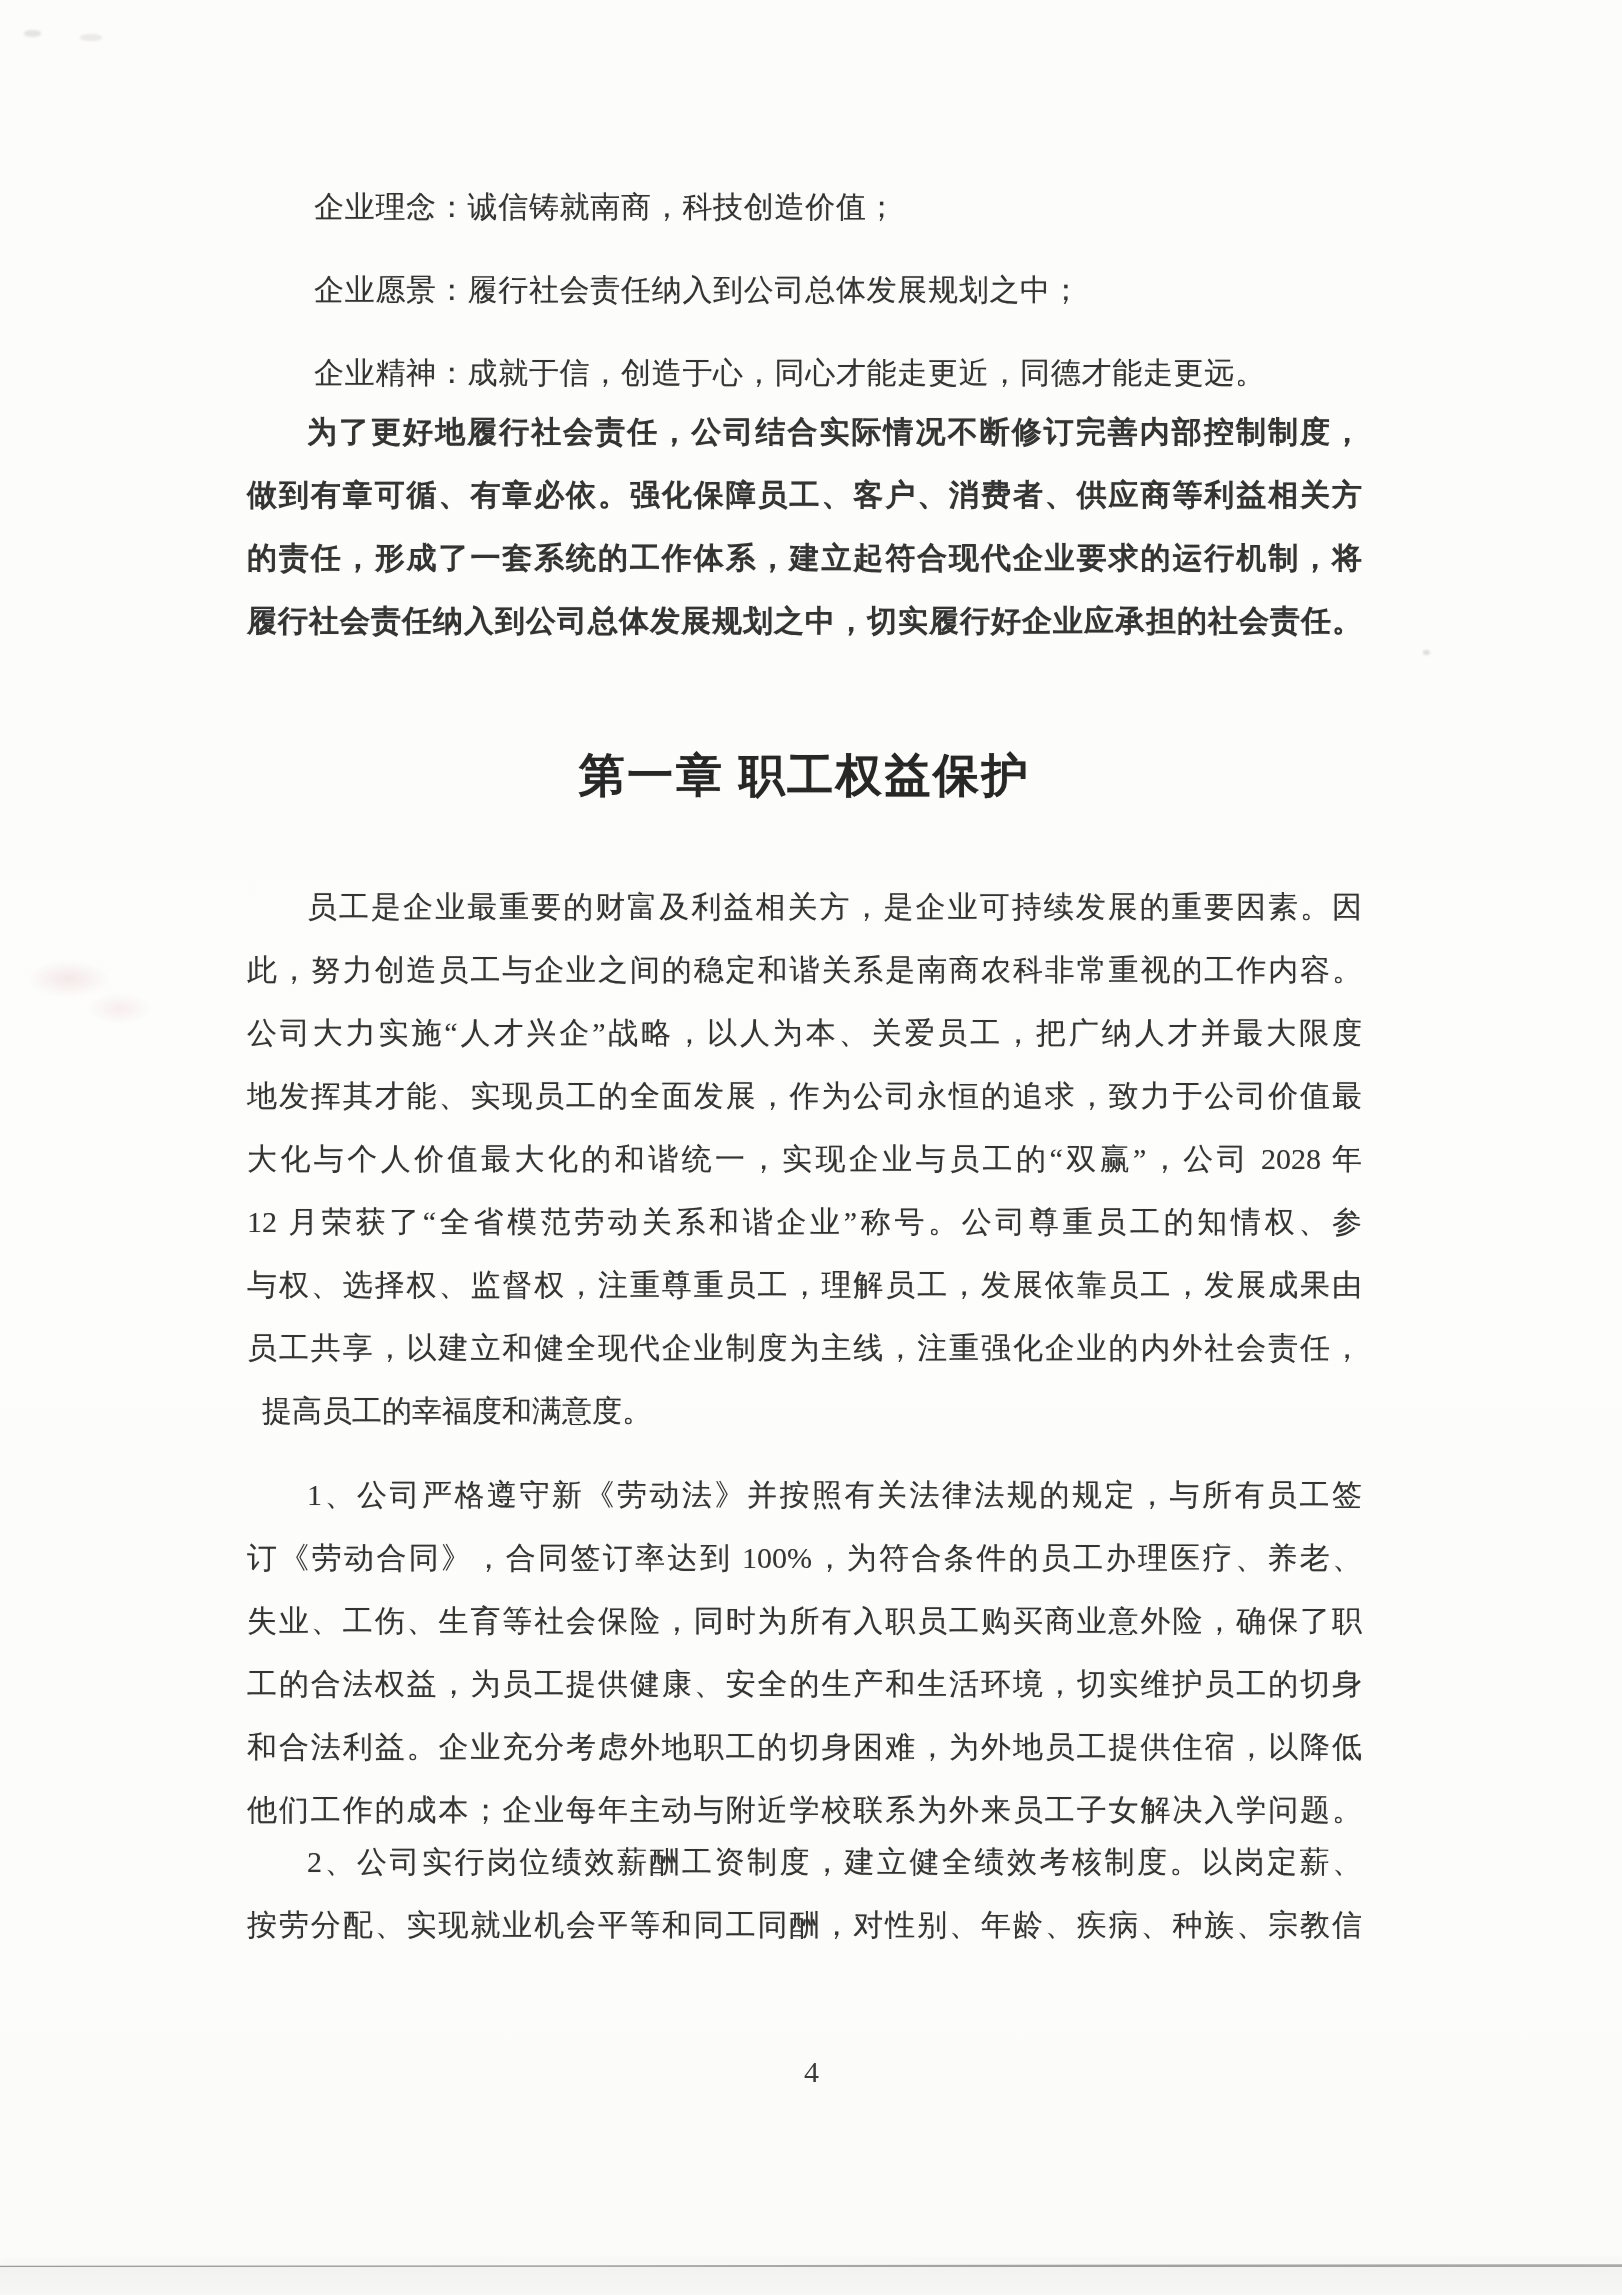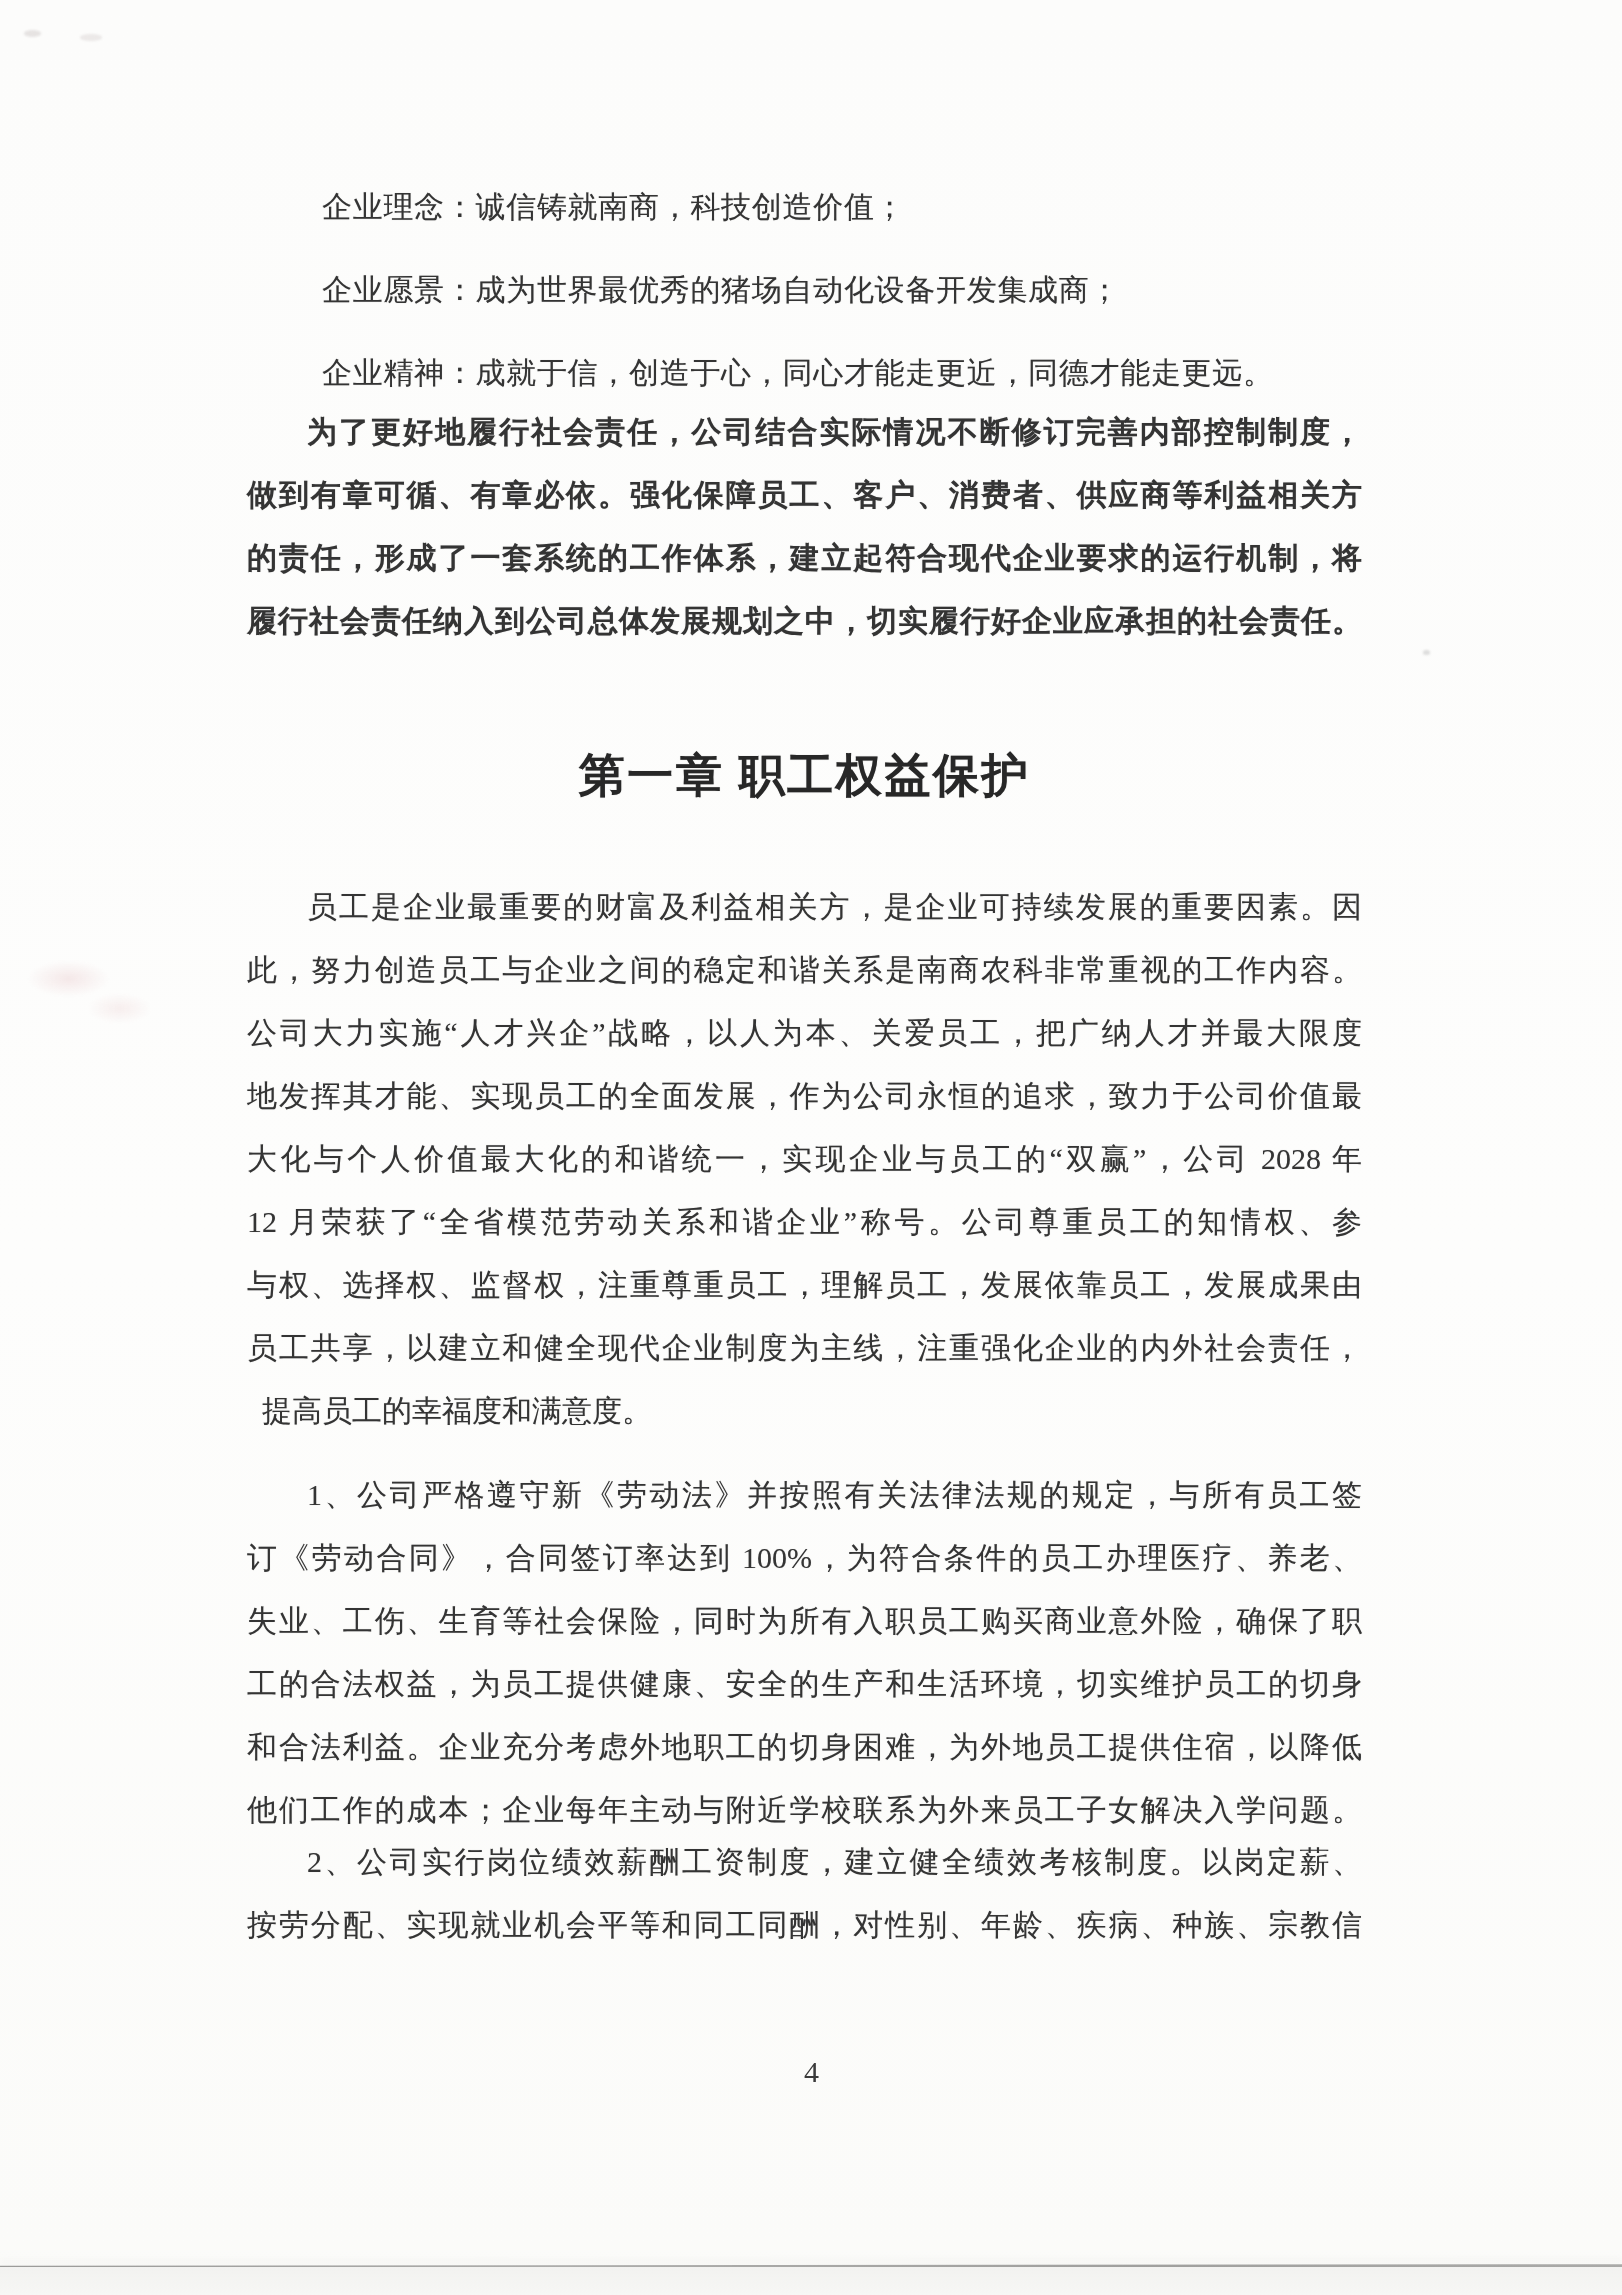--- a/index.html
+++ b/index.html
@@ -12,21 +12,21 @@
     font-family:"Liberation Serif","DejaVu Serif",serif;
     color:#343434;
   }
   .txt { text-shadow:0 0 0.8px rgba(80,80,80,0.38); }
 
   
   .values { position:absolute; left:314px; top:165px; width:1151px; }
   .values .line {
     height:83px; line-height:83px;
     font-size:30px; letter-spacing:0.7px;
-    text-align:left; white-space:nowrap;margin-left:8px;
+    text-align:left; white-space:nowrap;
   }
 
   
   .para { position:absolute; left:247px; width:1115px; }
   .para .line {
     height:63px; line-height:63px;
     font-size:30px;
     text-align:justify; text-align-last:justify;
   }
   .para .line:first-child { text-indent:60px; }
@@ -80,21 +80,21 @@
 
 <div class="page">
 
   <div class="speck a"></div>
   <div class="speck b"></div>
   <div class="speck c"></div>
   <div class="smudge"></div>
 
   <div class="values txt">
       <div class="line">企业理念：诚信铸就南商，科技创造价值；</div>
-      <div class="line">企业愿景：成为世界最优秀的猪场自动化设备开发集成商；</div>
+      <div class="line">企业愿景：履行社会责任纳入到公司总体发展规划之中；</div>
       <div class="line">企业精神：成就于信，创造于心，同心才能走更近，同德才能走更远。</div>
     </div>
 
   <div class="para txt" id="intro-para">
       <div class="line">为了更好地履行社会责任，公司结合实际情况不断修订完善内部控制制度，</div>
       <div class="line">做到有章可循、有章必依。强化保障员工、客户、消费者、供应商等利益相关方</div>
       <div class="line">的责任，形成了一套系统的工作体系，建立起符合现代企业要求的运行机制，将</div>
       <div class="line">履行社会责任纳入到公司总体发展规划之中，切实履行好企业应承担的社会责任。</div>
     </div>
 

